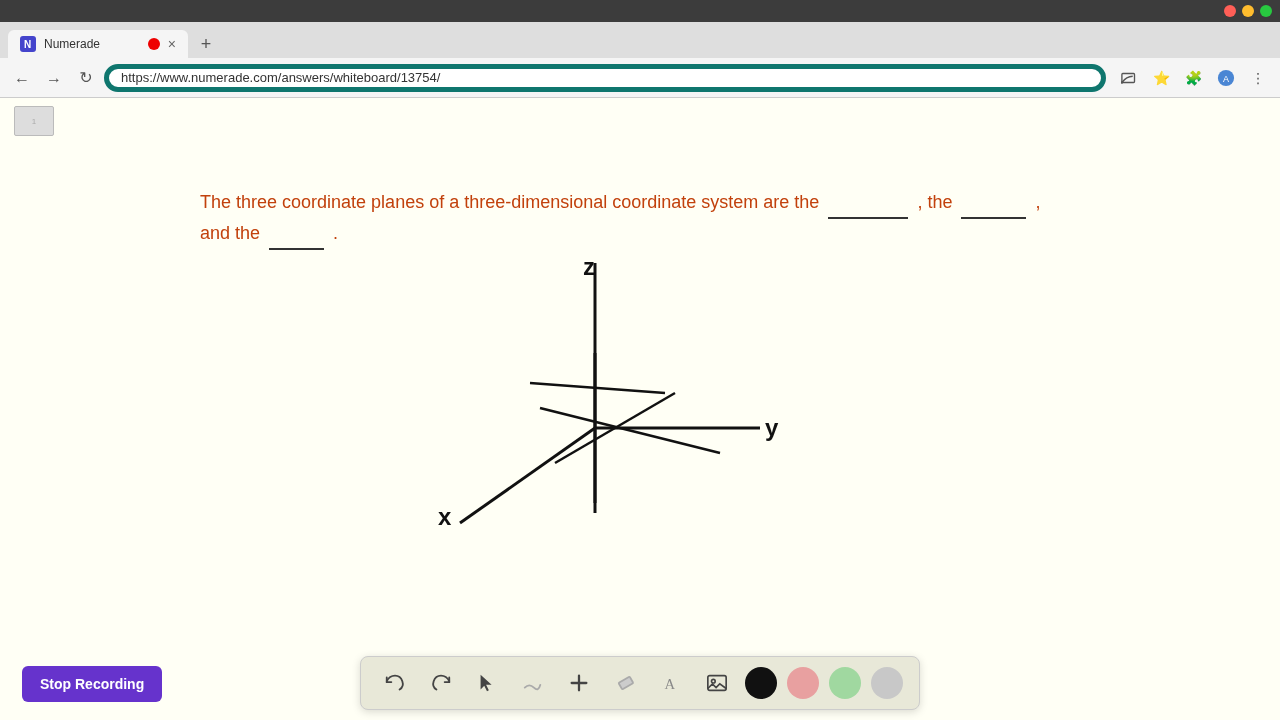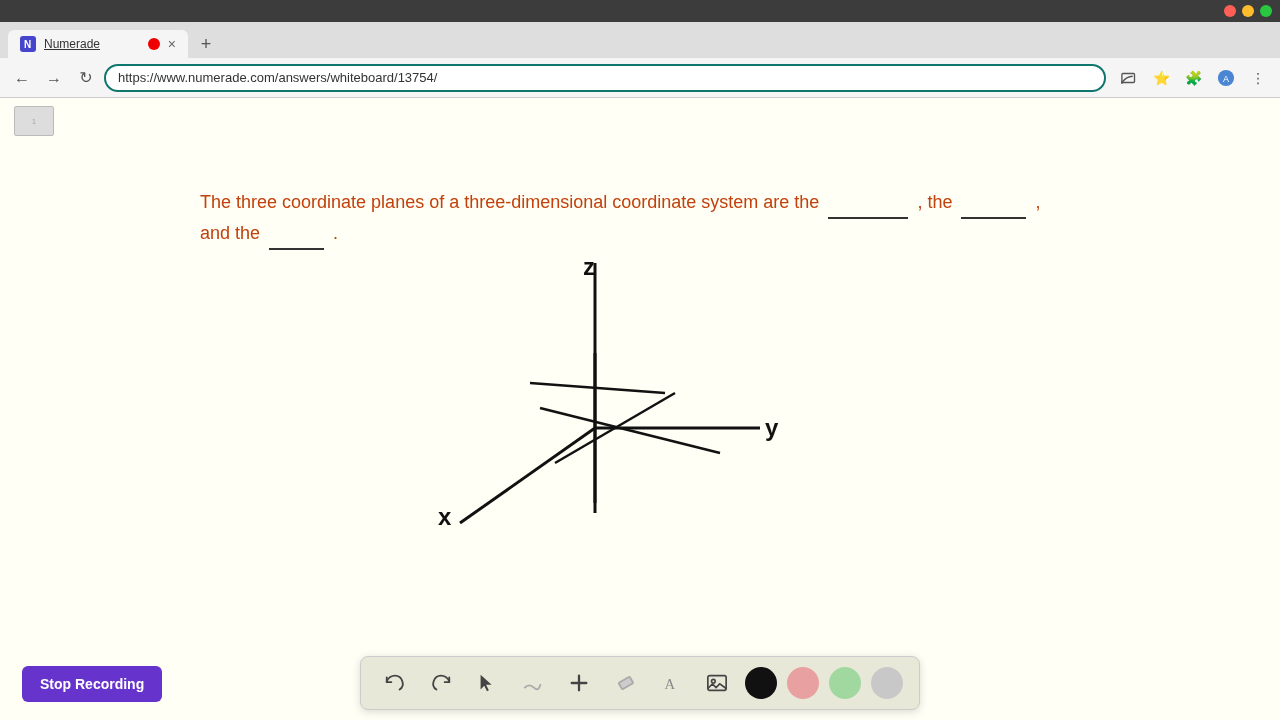--- a/index.html
+++ b/index.html
@@ -65,21 +65,20 @@
 
     .tab-favicon {
       width: 16px;
       height: 16px;
     }
 
     .tab-title {
       font-size: 12px;
       color: #333;
       flex: 1;
-      text-decoration: underline;
     }
 
     .tab-recording-dot {
       width: 12px;
       height: 12px;
       background: #e00;
       border-radius: 50%;
     }
 
     .tab-close {
@@ -119,21 +118,21 @@
       border-radius: 50%;
       cursor: pointer;
       color: #555;
       font-size: 16px;
     }
 
     .address-bar {
       flex: 1;
       height: 28px;
       background: white;
-      border: 2px solid #0f766e;
+      border: 5px solid #0f766e;
       border-radius: 14px;
       display: flex;
       align-items: center;
       padding: 0 12px;
       font-size: 13px;
       color: #333;
     }
 
     .nav-icons {
       display: flex;

